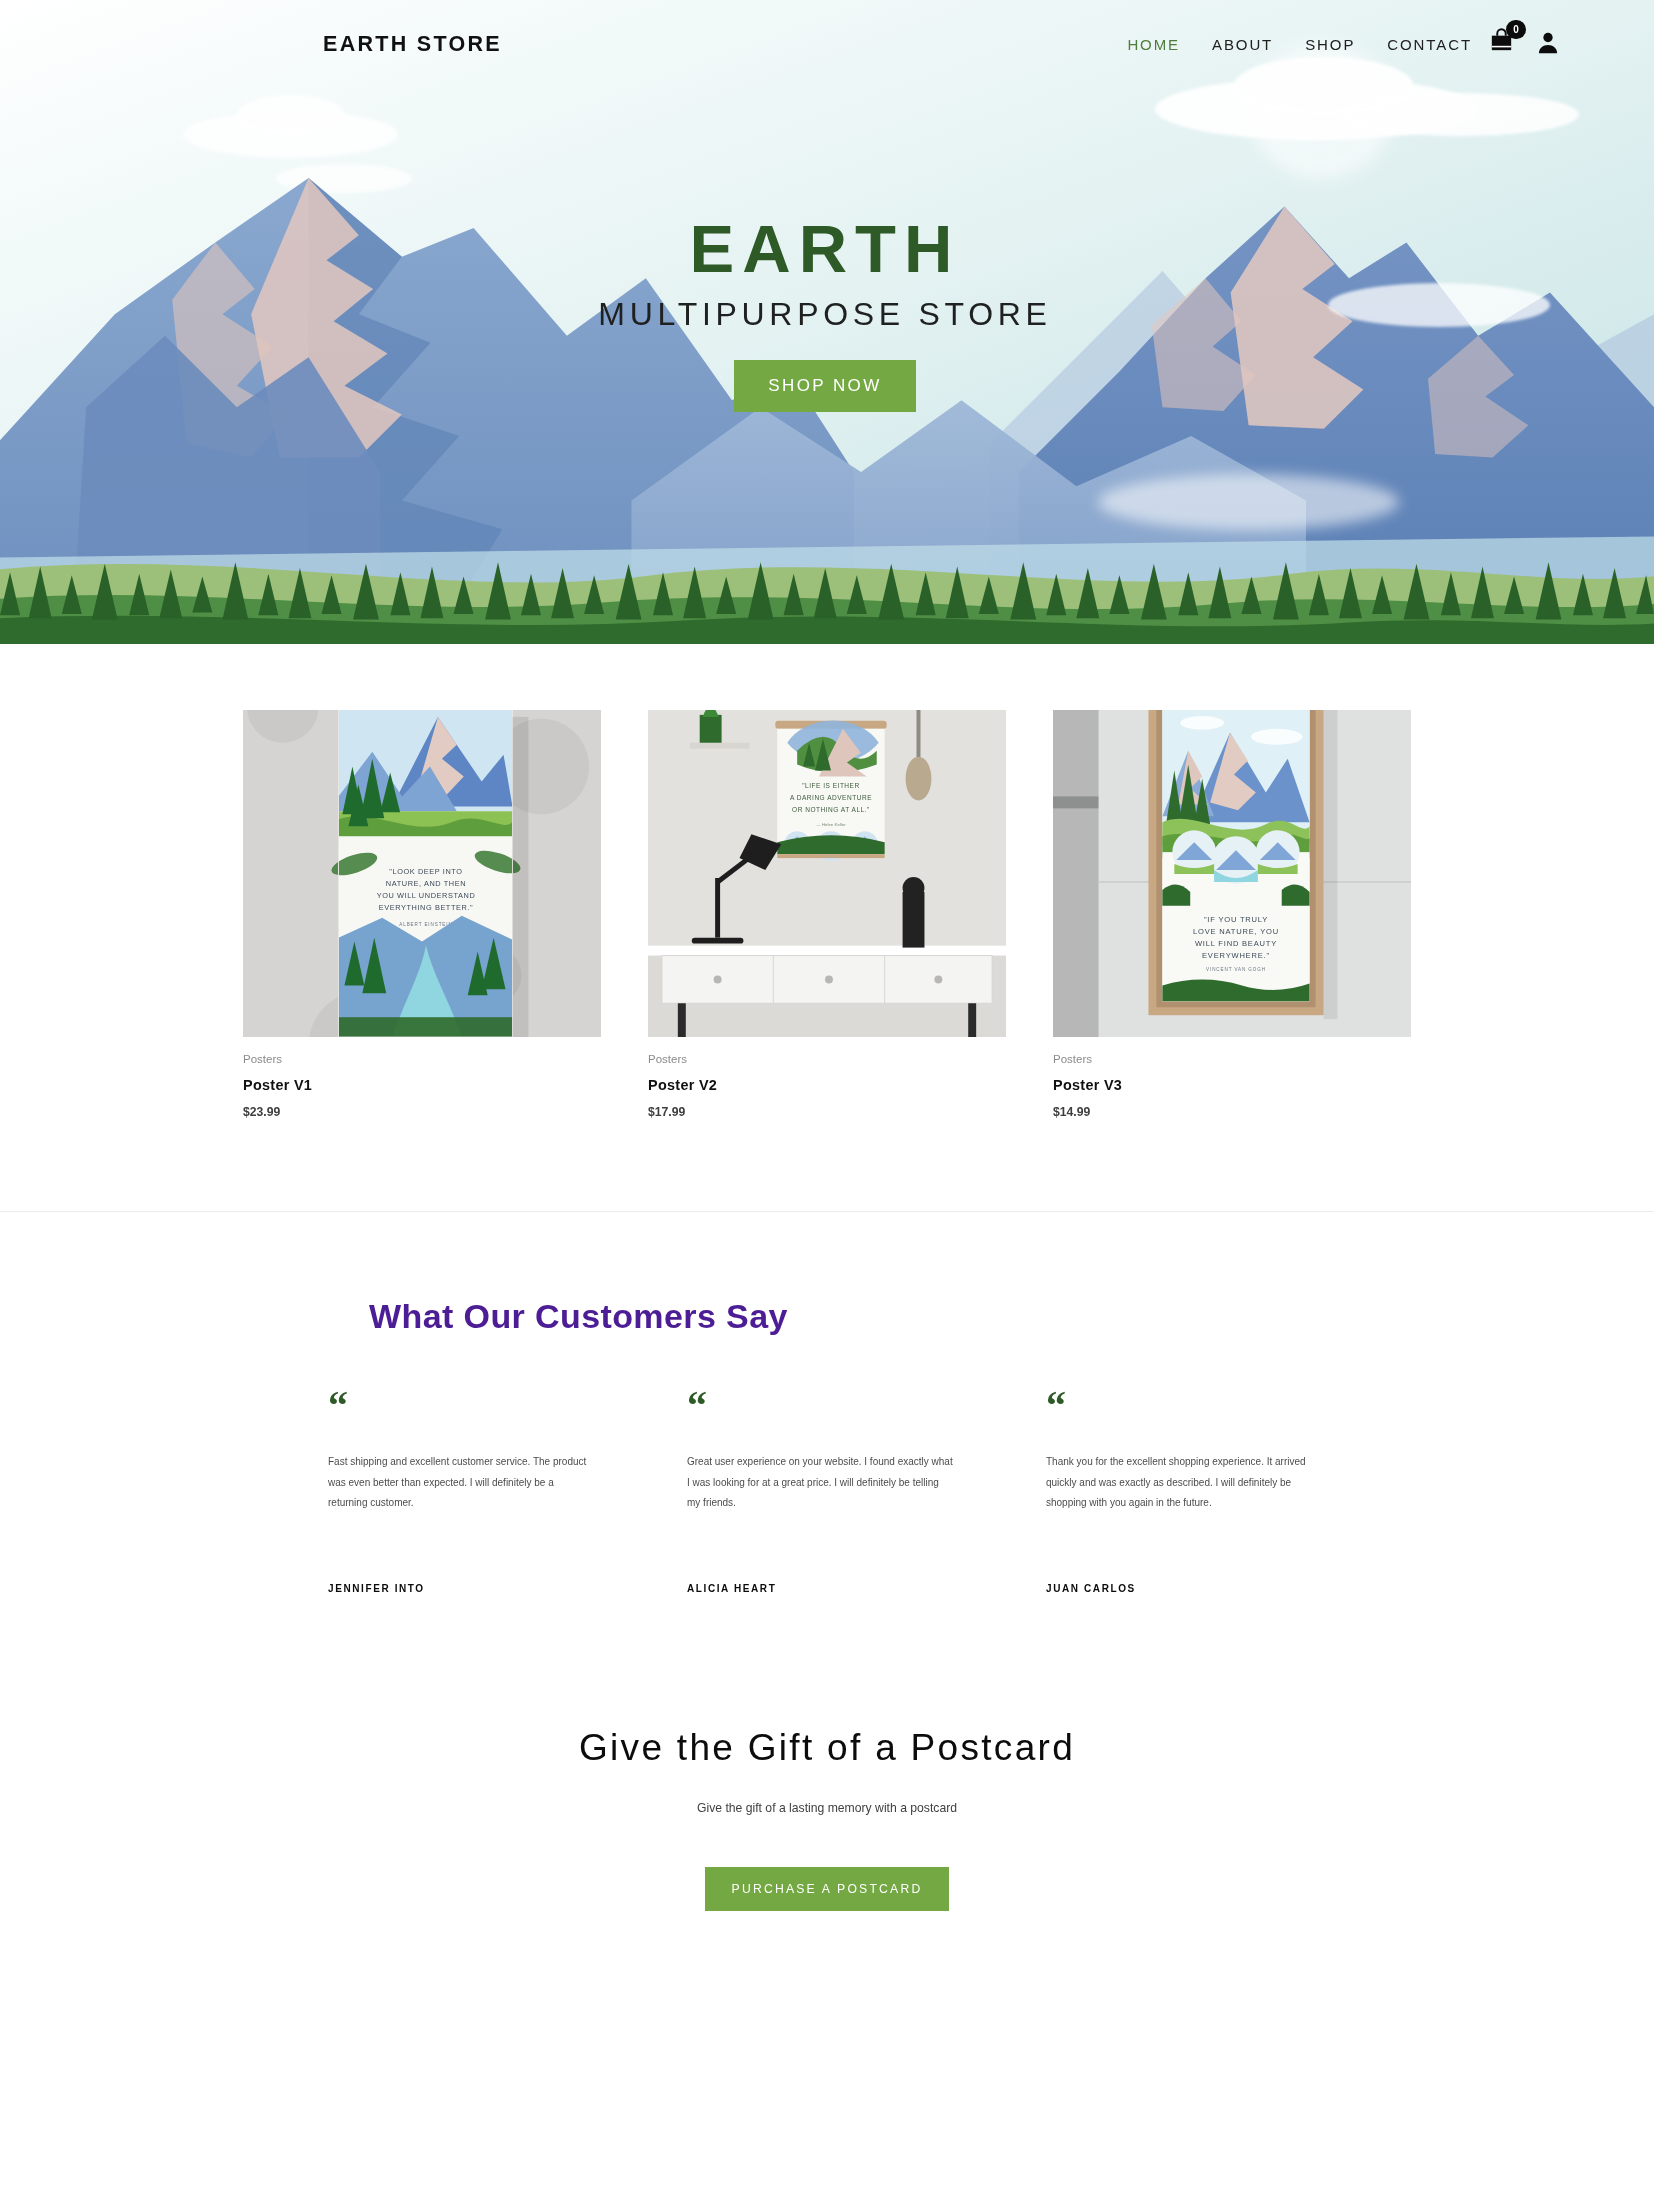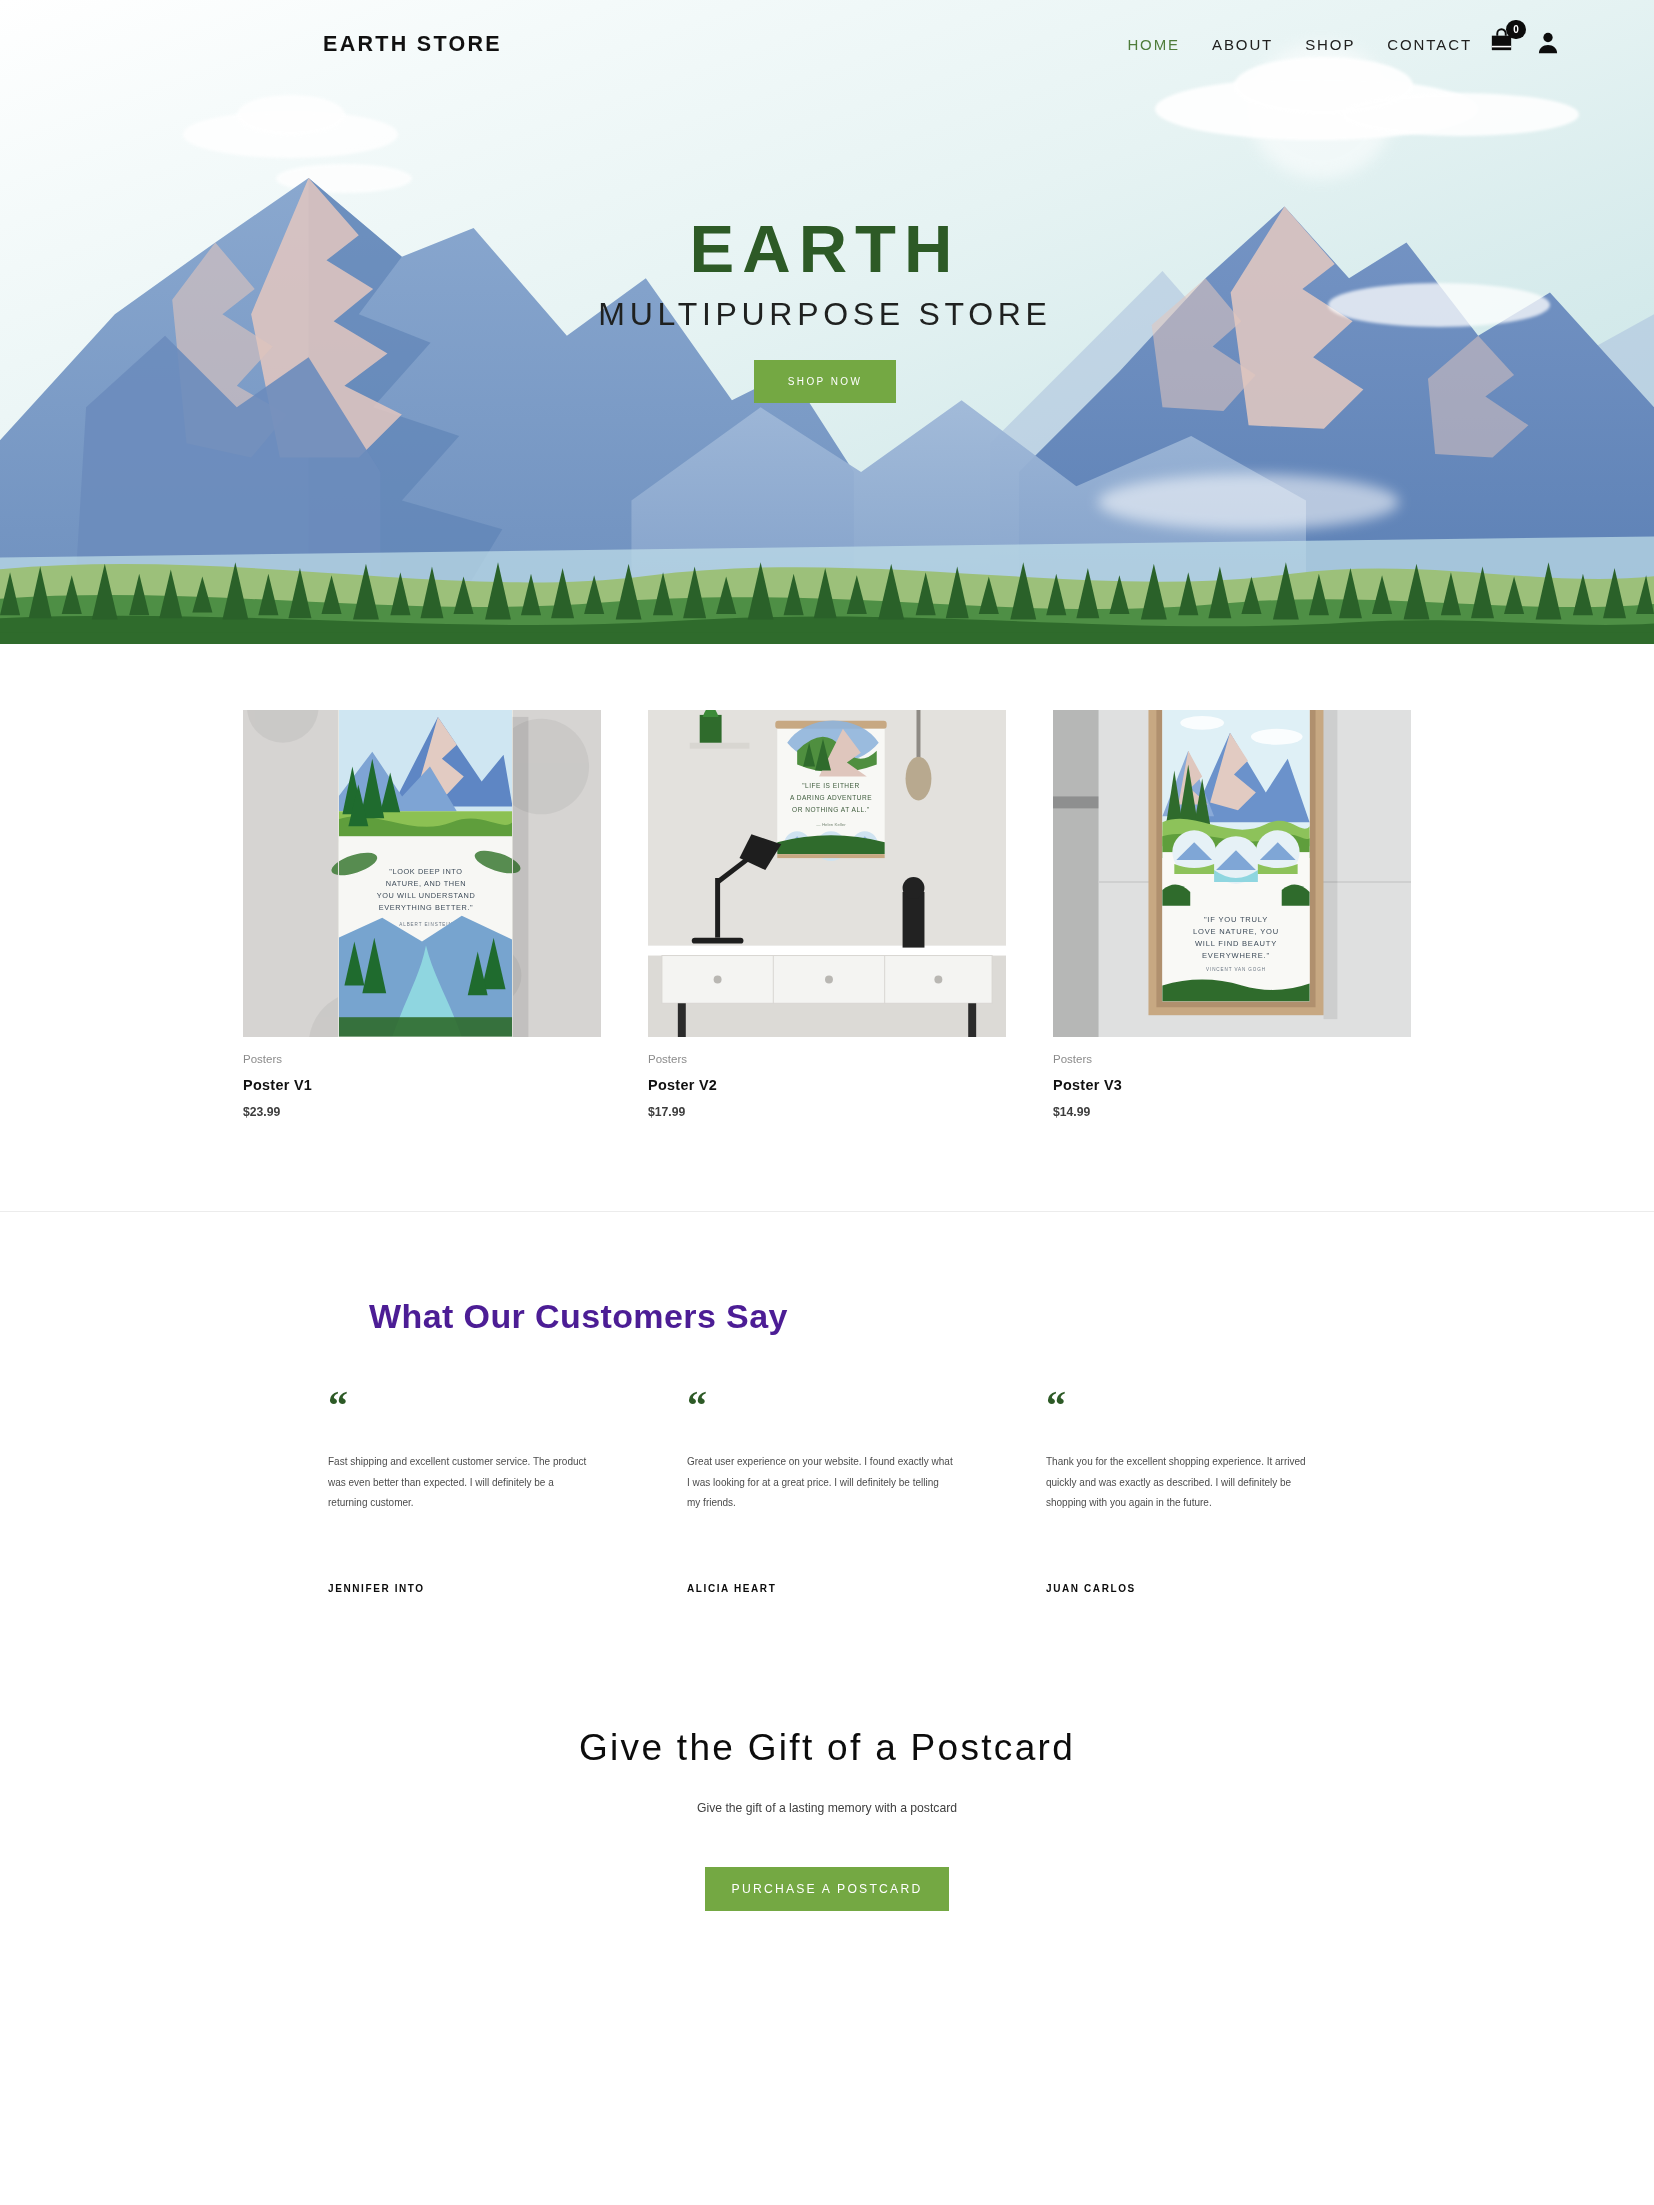--- a/index.html
+++ b/index.html
@@ -77,21 +77,21 @@
     font-size:67px; font-weight:700; letter-spacing:8px;
     color:#2d5a26; line-height:1; margin-bottom:14.4px;
   }
   .hero-sub {
     font-size:32px; letter-spacing:4.7px; color:#1f2120;
     font-weight:300; margin-bottom:27px;
   }
   .btn-green {
     display:inline-block; background:#74a843; color:#ffffff;
     border:none; cursor:pointer;
-    font-size:10px; letter-spacing:2.4px; font-weight:500;
+    font-size:17px; letter-spacing:2.4px; font-weight:500;
     padding:16px 34px; font-family:inherit;
   }
 
   
   .products {
     background:#fff; padding:66px 0 92px;
   }
   .grid {
     width:1168px; margin:0 auto;
     display:grid; grid-template-columns:repeat(3,1fr); gap:47px;

